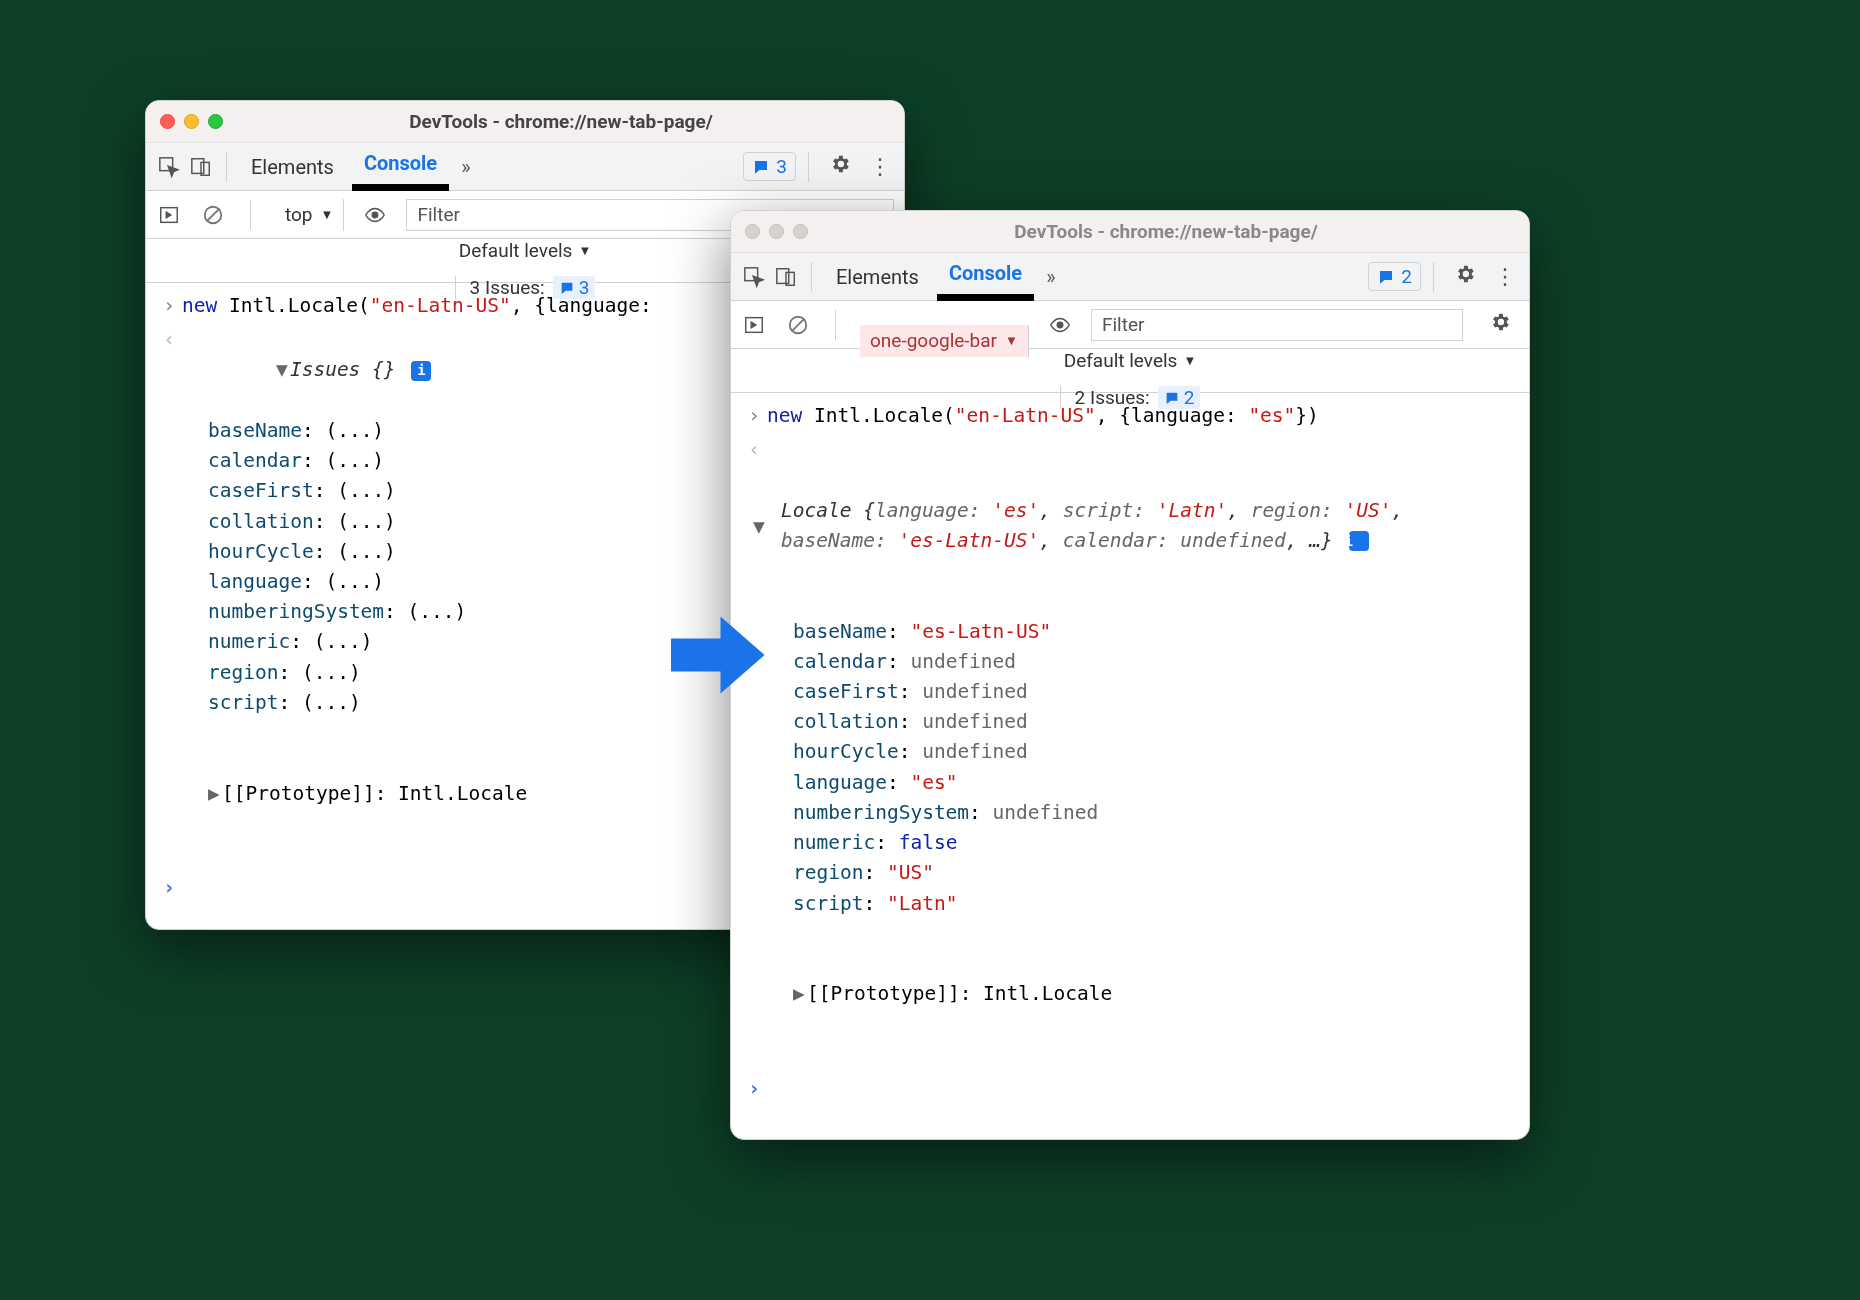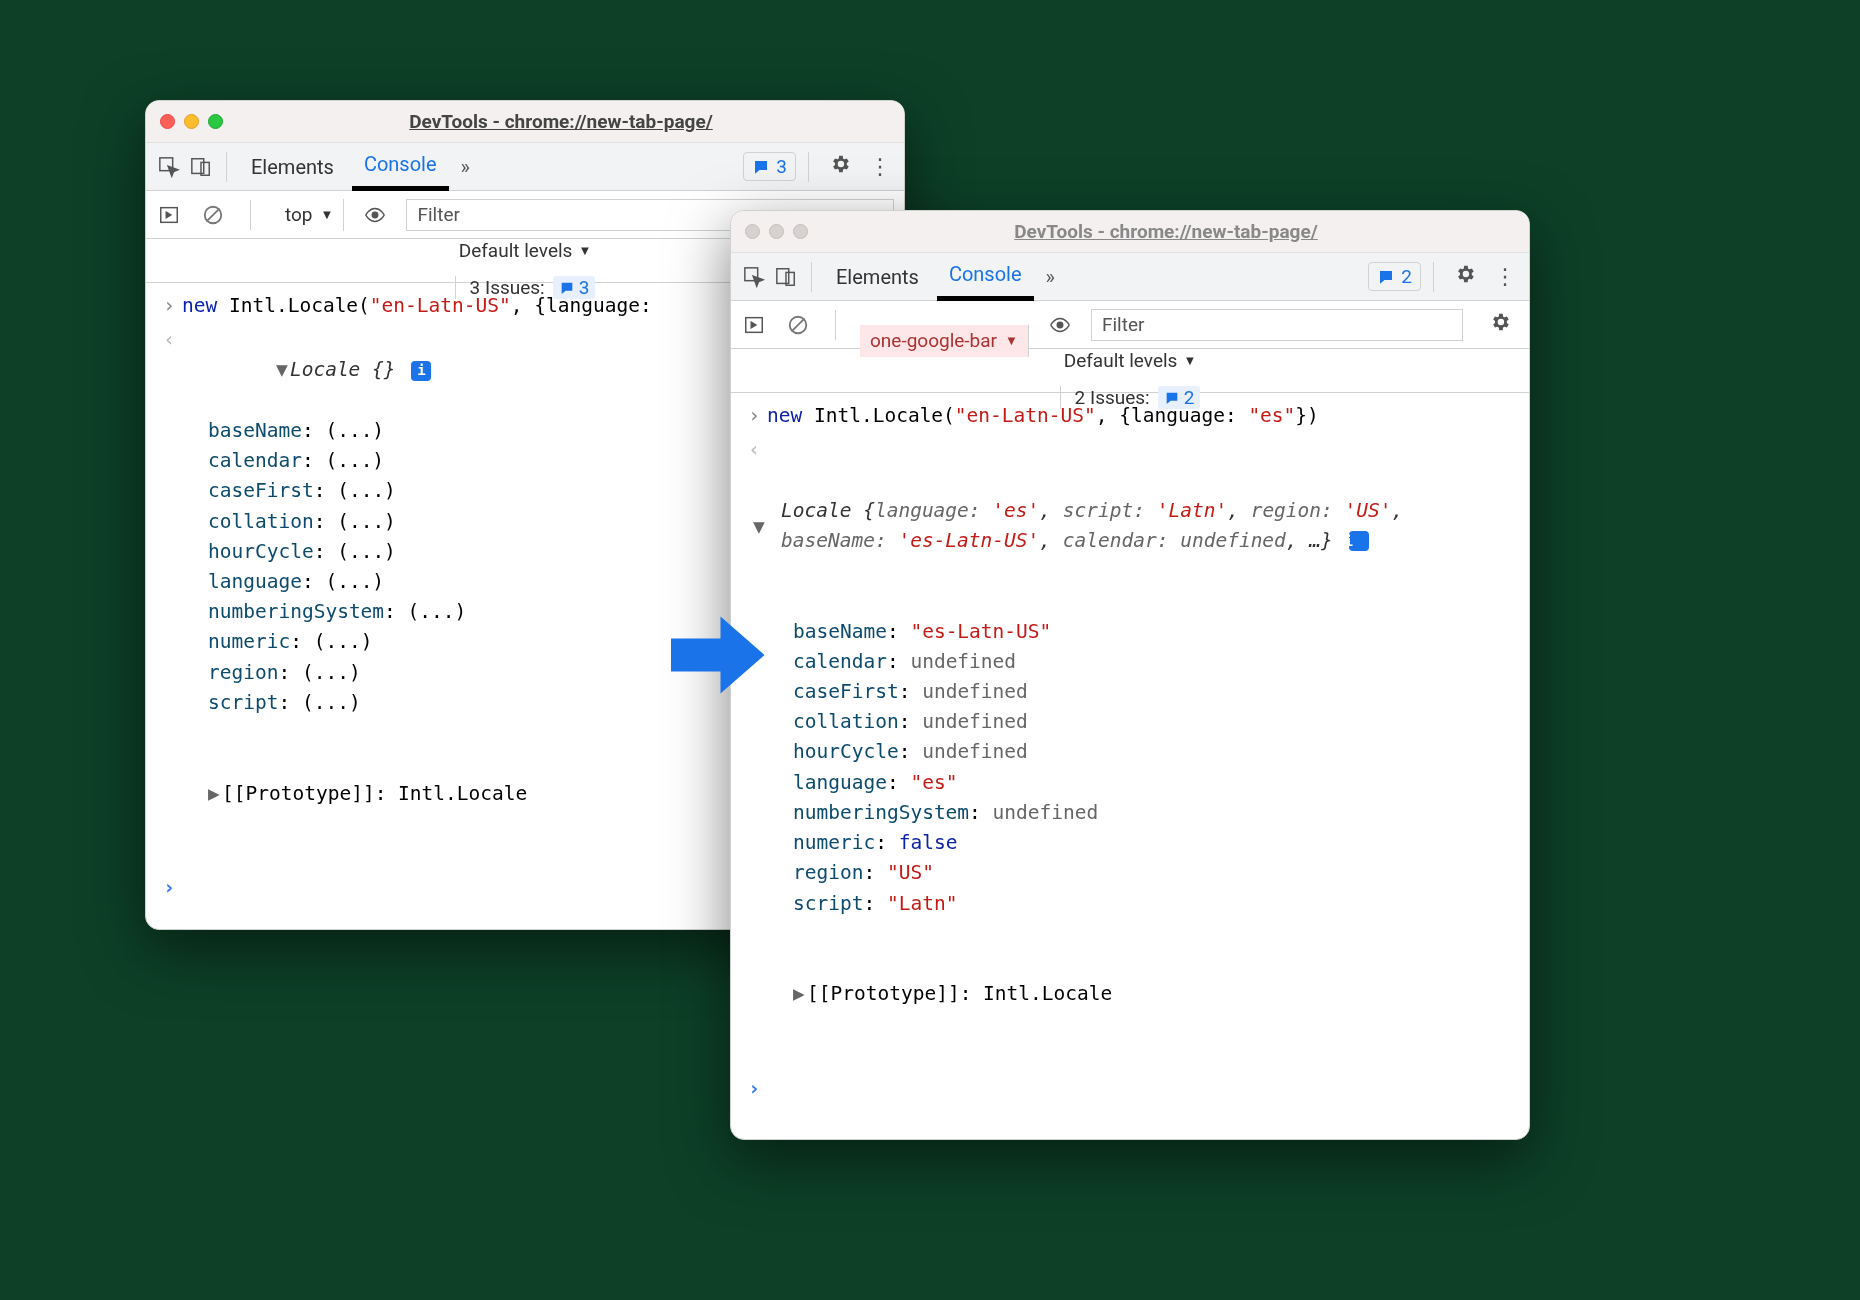--- a/index.html
+++ b/index.html
@@ -30,36 +30,36 @@
     padding: 0 14px;
     border-bottom: 1px solid #e0e0e0;
     gap: 9px;
   }
   .traffic { display:flex; gap:9px; }
   .dot { width:15px; height:15px; border-radius:50%; }
   .dot.red { background:#ff5f57; border:1px solid #e44; }
   .dot.yellow { background:#febc2e; border:1px solid #dba020; }
   .dot.green { background:#28c840; border:1px solid #1fa333; }
   .dot.grey { background:#d7d2d0; border:1px solid #c4bfbd; }
-  .title { flex:1; text-align:center; font-weight:700; font-size:19px; color:#444;text-decoration:underline; }
+  .title { flex:1; text-align:center; font-weight:700; font-size:19px; color:#444; }
   .w2 .title { color:#888; font-weight:700; }
   .toolbar {
     height: 48px;
     background: #f1f3f4;
     border-bottom: 1px solid #cfd1d2;
     display:flex;
     align-items:center;
     padding: 0 10px;
     gap: 6px;
   }
   .toolbar .ico { width:26px; height:26px; display:flex; align-items:center; justify-content:center; color:#555; }
   .toolbar .ico svg { width:22px; height:22px; }
   .vdiv { width:1px; height:30px; background:#cfd1d2; margin:0 6px; }
   .tab { padding: 0 12px; height:48px; display:flex; align-items:center; font-size:20px; color:#333; cursor:pointer; }
-  .tab.active { color:#1a73e8; border-bottom:5px solid #000000; font-weight:400; }
+  .tab.active { color:#1a73e8; border-bottom:7px solid #000000; font-weight:700; }
   .chev { font-size:20px; color:#555; padding:0 6px; }
   .spacer { flex:1; }
   .issuepill {
     border:1px solid #cfd1d2; border-radius:4px; padding:2px 8px; display:flex; align-items:center; gap:6px;
     color:#1a73e8; font-size:19px;
   }
   .issuepill svg { width:18px; height:18px; fill:#1a73e8; }
   .gear { font-size:22px; color:#555; padding:0 8px; }
   .more { font-size:22px; color:#555; padding:0 4px; letter-spacing: -1px; }
   .subbar {
@@ -205,21 +205,21 @@
     </div>
   </div>
   <div class="console">
     <div class="row">
       <div class="gut">›</div>
       <div class="body"><span class="kw">new</span><span> Intl.Locale(</span><span class="str">"en-Latn-US"</span><span>, {language:</span></div>
     </div>
     <div class="row">
       <div class="gut" style="color:#bbb">‹</div>
       <div class="body">
-        <span class="tri-d">▼</span><span class="ital">Locale {}</span> <span class="infoico">i</span>
+        <span class="tri-d">▼</span><span class="ital">Issues {}</span> <span class="infoico">i</span>
         <div class="indent2" id="left-props"><div><span class="prop">baseName</span>: <span class="">(...)</span></div><div><span class="prop">calendar</span>: <span class="">(...)</span></div><div><span class="prop">caseFirst</span>: <span class="">(...)</span></div><div><span class="prop">collation</span>: <span class="">(...)</span></div><div><span class="prop">hourCycle</span>: <span class="">(...)</span></div><div><span class="prop">language</span>: <span class="">(...)</span></div><div><span class="prop">numberingSystem</span>: <span class="">(...)</span></div><div><span class="prop">numeric</span>: <span class="">(...)</span></div><div><span class="prop">region</span>: <span class="">(...)</span></div><div><span class="prop">script</span>: <span class="">(...)</span></div></div>
         <div class="indent2"><span class="tri-r">▶</span><span>[[Prototype]]</span>: <span>Intl.Locale</span></div>
       </div>
     </div>
     <div class="row">
       <div class="gut prompt">›</div>
       <div class="body"></div>
     </div>
   </div>
 </div>

